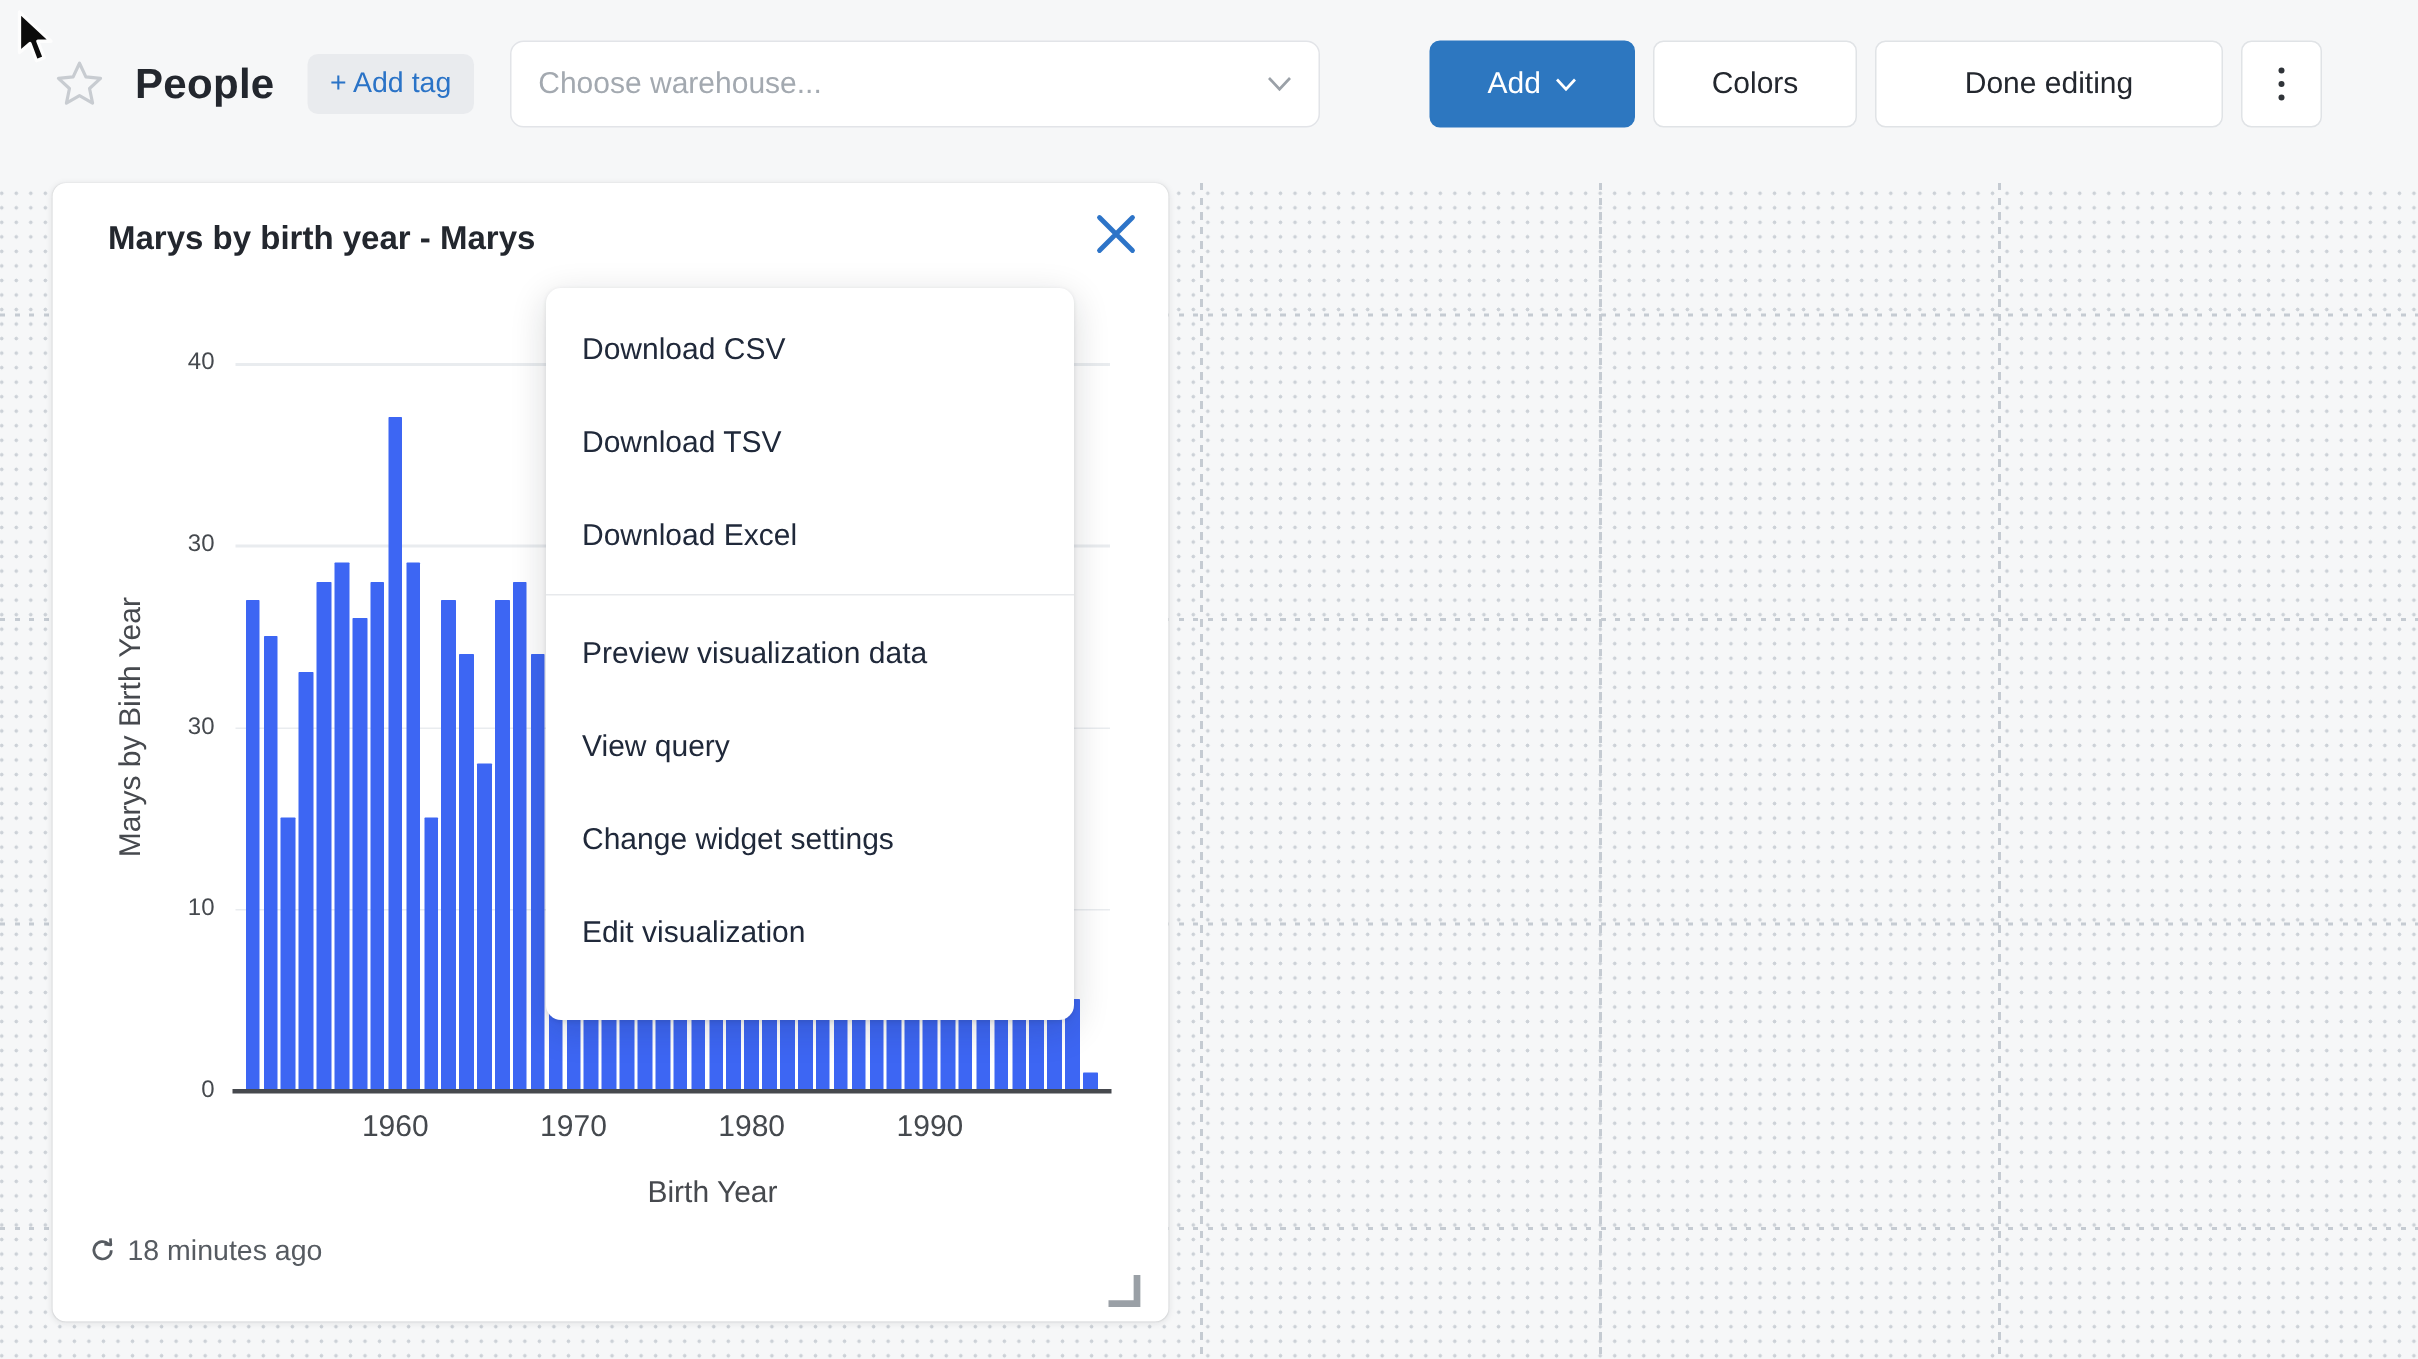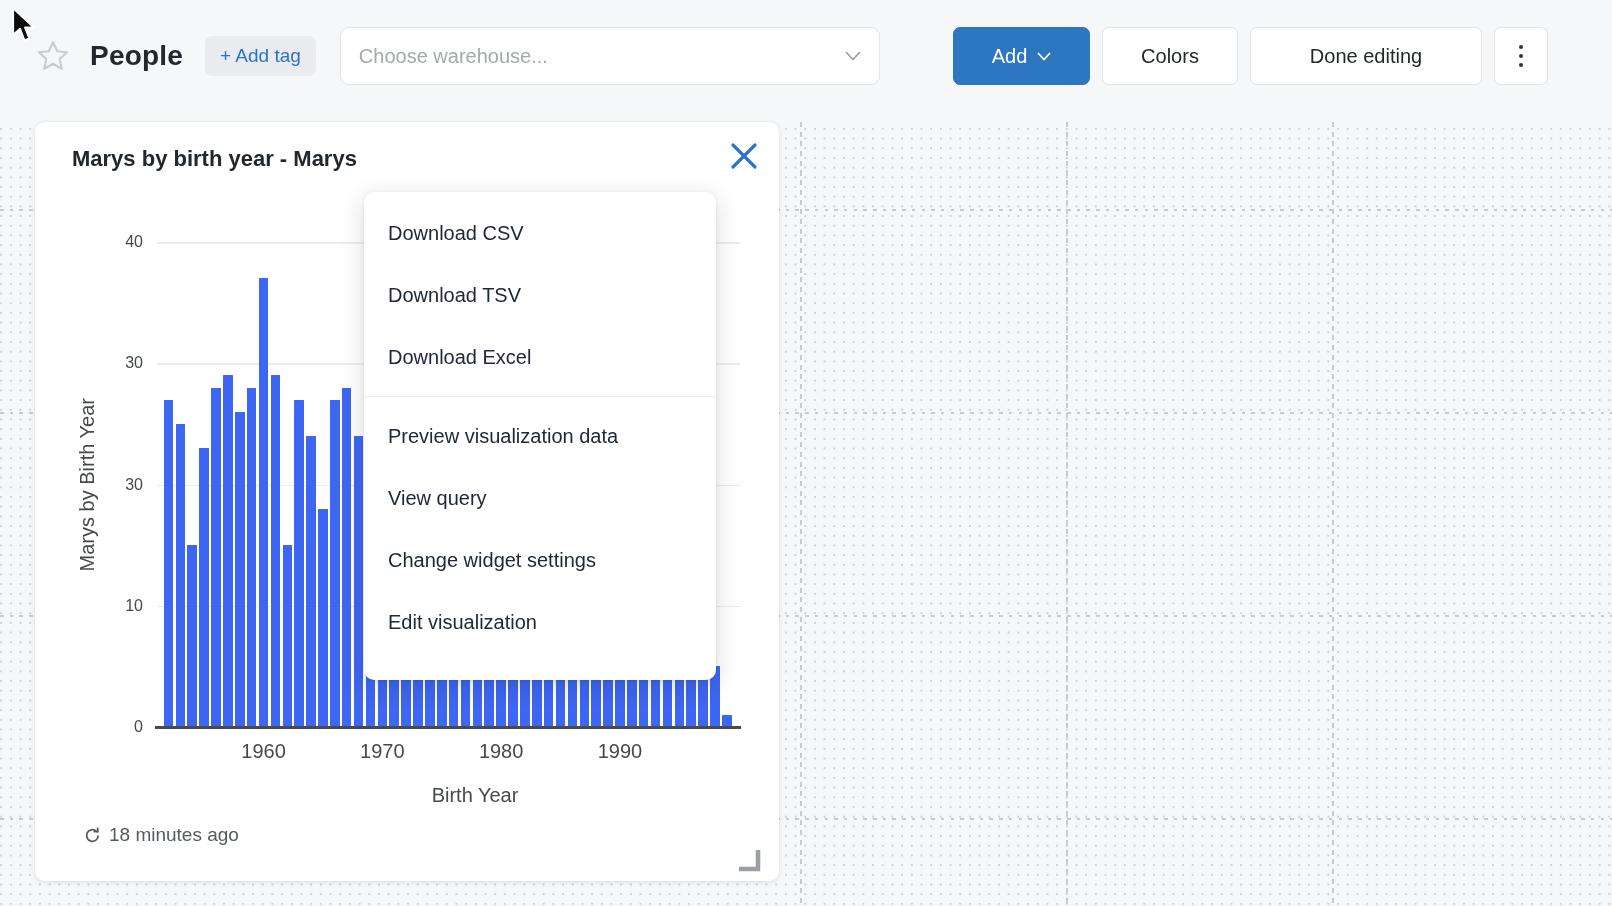--- a/index.html
+++ b/index.html
@@ -45,21 +45,21 @@
   .ylab{position:absolute;left:36px;top:120px;height:485px;width:32px;display:flex;align-items:center;justify-content:center;}
   .ylab span{writing-mode:vertical-rl;transform:rotate(180deg);font-size:20px;color:#46494e;white-space:nowrap;}
   .plot{position:absolute;left:122px;top:120px;width:583px;height:485px;}
   .gridline{position:absolute;left:0;width:583px;height:1.5px;background:#e9ecef;}
   .bar{position:absolute;bottom:0;background:#3d66f3;border-radius:.5px;}
   .axisline{position:absolute;left:120px;top:604px;width:586px;height:2.5px;background:#46494e;}
   .ytick{position:absolute;left:60px;width:48px;text-align:right;font-size:16px;color:#45494e;line-height:24px;height:24px;}
   .xtick{position:absolute;width:90px;text-align:center;font-size:20px;color:#45494e;top:618px;}
   .xlab{position:absolute;left:255px;top:662px;width:370px;text-align:center;font-size:20px;color:#46494e;}
 
-  .wfoot{position:absolute;left:48px;top:702px;display:flex;align-items:center;gap:7px;color:#565b61;font-size:19px;cursor:pointer;}
+  .wfoot{position:absolute;left:24px;top:702px;display:flex;gap:7px;color:#565b61;font-size:19px;cursor:pointer;}
   .resize{position:absolute;right:18px;bottom:9px;width:24px;height:24px;cursor:nwse-resize;}
 
   
   .menu{position:absolute;left:364px;top:70px;width:352px;background:#fff;border-radius:10px;
         box-shadow:0 6px 24px rgba(20,25,32,.16),0 1px 3px rgba(20,25,32,.10);
         padding:10px 0 27px 0;box-sizing:border-box;}
   .mi{height:62px;display:flex;align-items:center;padding:0 24px;font-size:20px;color:#20293a;cursor:pointer;}
   .mdiv{height:1px;background:#e7e9ec;margin:8px 0;}
 
   .cursor{position:absolute;left:10px;top:6px;pointer-events:none;}

